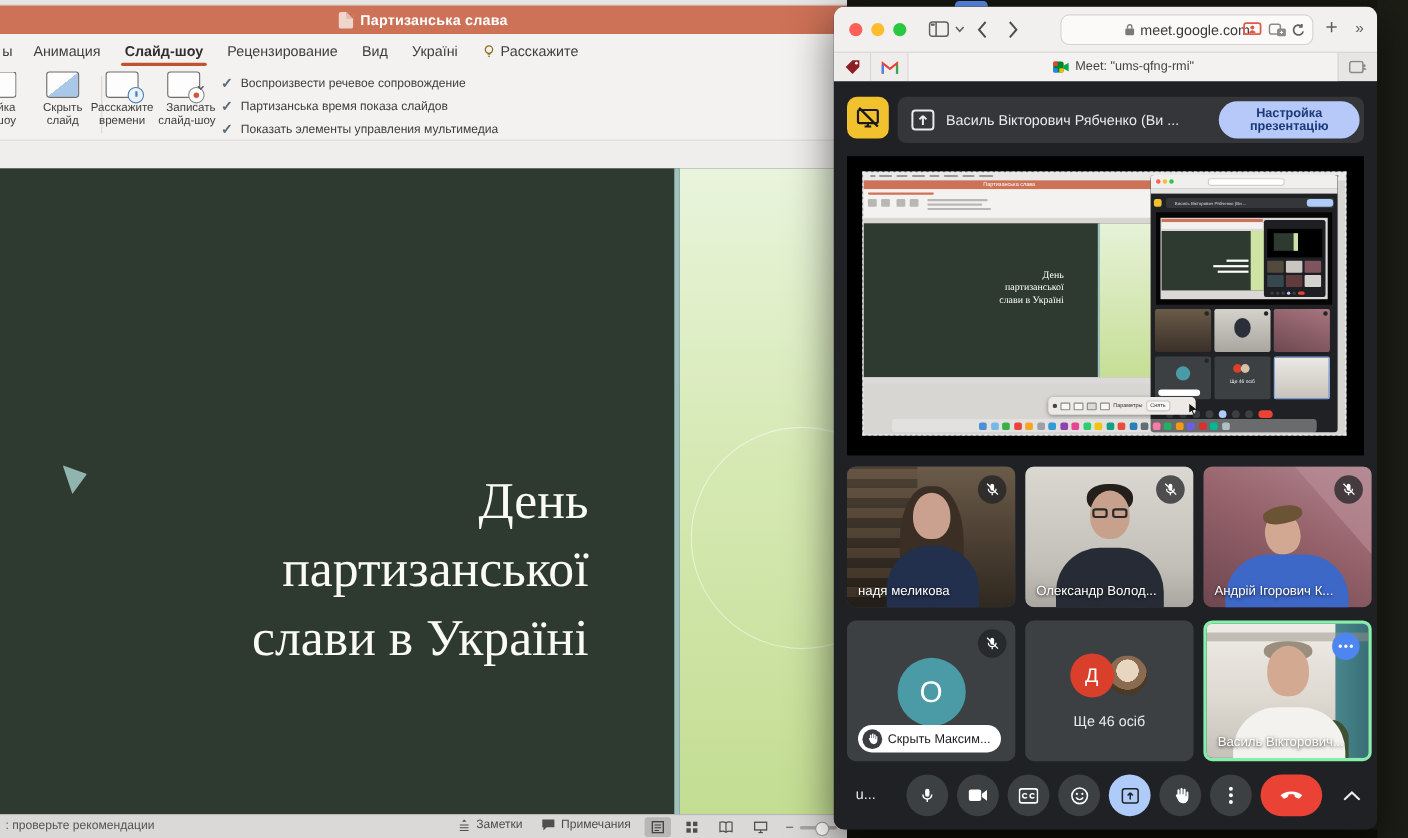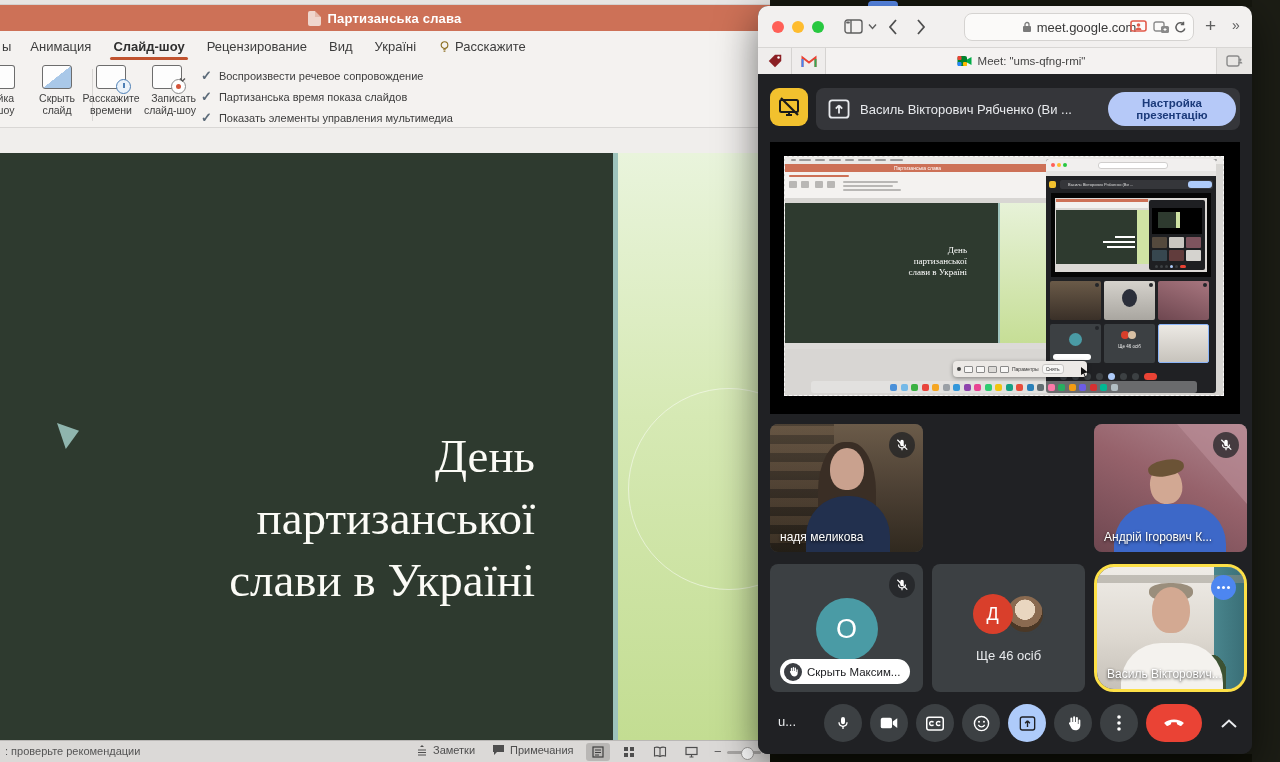--- a/index.html
+++ b/index.html
@@ -142,21 +142,21 @@
   .m-mactoolbar .chip { background:#f8f7f6; border:1px solid #c9c7c5; border-radius:3px; padding:1px 3px; white-space:nowrap; }
   .m-cursor { position:absolute; left:296px; top:210px; width:7px; height:10px; background:#111;
      clip-path:polygon(0 0,100% 55%,45% 60%,70% 100%,55% 100%,35% 65%,0 80%); }
   .m-dock { position:absolute; left:26px; right:26px; bottom:2px; height:12px; background:rgba(246,246,246,.35);
      border-radius:3px; display:flex; align-items:center; justify-content:center; gap:3.5px; }
   .m-dock i { width:7px; height:7px; border-radius:2px; }
   .m-handpill { position:absolute; left:3px; bottom:3px; width:38px; height:6px; background:#fff; border-radius:3px; }
 
   
   .tile { position:absolute; width:153px; height:128px; background:#3c4043; border-radius:8px; overflow:hidden; }
-  .tile.active { border:3px solid #fde047; border-radius:20px; }
+  .tile.active { border:3px solid #86efac; border-radius:8px; }
   .tname { position:absolute; left:10px; bottom:8px; color:#fff; font-size:12px; text-shadow:0 1px 3px rgba(0,0,0,.9); white-space:nowrap; z-index:5;}
   .muted { position:absolute; right:8px; top:8px; width:26px; height:26px; border-radius:50%; background:rgba(32,33,36,.75);
      display:flex; align-items:center; justify-content:center; z-index:5; }
   .morebadge { position:absolute; right:8px; top:8px; width:25px; height:25px; border-radius:50%; background:#4d86f0;
      display:flex; align-items:center; justify-content:center; gap:2px; z-index:5; }
   .morebadge i { width:3px; height:3px; border-radius:50%; background:#fff; }
   .photo { position:absolute; inset:0; }
   .p-head { position:absolute; border-radius:50% 50% 45% 45%; background:#c9a18e; }
   .p-hair { position:absolute; border-radius:45%; background:#2a231e; }
   .p-body { position:absolute; border-radius:40px 40px 0 0; }
@@ -580,20 +580,36 @@
         </div>
         <span class="muted">
           <svg width="14" height="14" viewBox="0 0 24 24">
               <path d="M12 14a3 3 0 0 0 3-3V6a3 3 0 0 0-6 0v5a3 3 0 0 0 3 3zm5-3a5 5 0 0 1-10 0H5a7 7 0 0 0 6 6.9V21h2v-3.1A7 7 0 0 0 19 11h-2z" fill="#fff"></path>
               <path d="M4 3l17 17" stroke="#fff" stroke-width="2"></path>
             </svg>
         </span>
         <span class="tname">надя меликова</span>
       </div>
 
+      <div class="tile" style="left:174px;top:350px;">
+        <div class="photo" style="background:linear-gradient(180deg,#dbd8d2 0%,#c3c0ba 70%,#aaa7a1 100%);">
+          <div class="p-hair" style="left:56px;top:16px;width:42px;height:26px;background:#241f1b;"></div>
+          <div class="p-head" style="left:59px;top:22px;width:36px;height:44px;background:#c7a18c;"></div>
+          <div style="position:absolute;left:61px;top:38px;width:14px;height:9px;border:2px solid #2a2a2a;border-radius:3px;"></div>
+          <div style="position:absolute;left:79px;top:38px;width:14px;height:9px;border:2px solid #2a2a2a;border-radius:3px;"></div>
+          <div class="p-body" style="left:28px;top:74px;width:98px;height:58px;background:#272b36;"></div>
+        </div>
+        <span class="muted">
+          <svg width="14" height="14" viewBox="0 0 24 24">
+              <path d="M12 14a3 3 0 0 0 3-3V6a3 3 0 0 0-6 0v5a3 3 0 0 0 3 3zm5-3a5 5 0 0 1-10 0H5a7 7 0 0 0 6 6.9V21h2v-3.1A7 7 0 0 0 19 11h-2z" fill="#fff"></path>
+              <path d="M4 3l17 17" stroke="#fff" stroke-width="2"></path>
+            </svg>
+        </span>
+        <span class="tname">Олександр Волод...</span>
+      </div>
 
       <div class="tile" style="left:336px;top:350px;">
         <div class="photo" style="background:linear-gradient(205deg,#b08790 0%,#96626b 45%,#6e4750 100%);">
           <div style="position:absolute;right:0;top:0;width:70px;height:80px;background:#bb8e97;clip-path:polygon(100% 0,0 0,100% 100%);opacity:.6;"></div>
           <div class="p-head" style="left:56px;top:42px;width:32px;height:38px;background:#d2a893;transform:rotate(-10deg);"></div>
           <div class="p-hair" style="left:54px;top:36px;width:36px;height:16px;background:#6b5336;transform:rotate(-10deg);"></div>
           <div class="p-body" style="left:20px;top:80px;width:112px;height:52px;background:#3d68c8;"></div>
         </div>
         <span class="muted">
           <svg width="14" height="14" viewBox="0 0 24 24">

